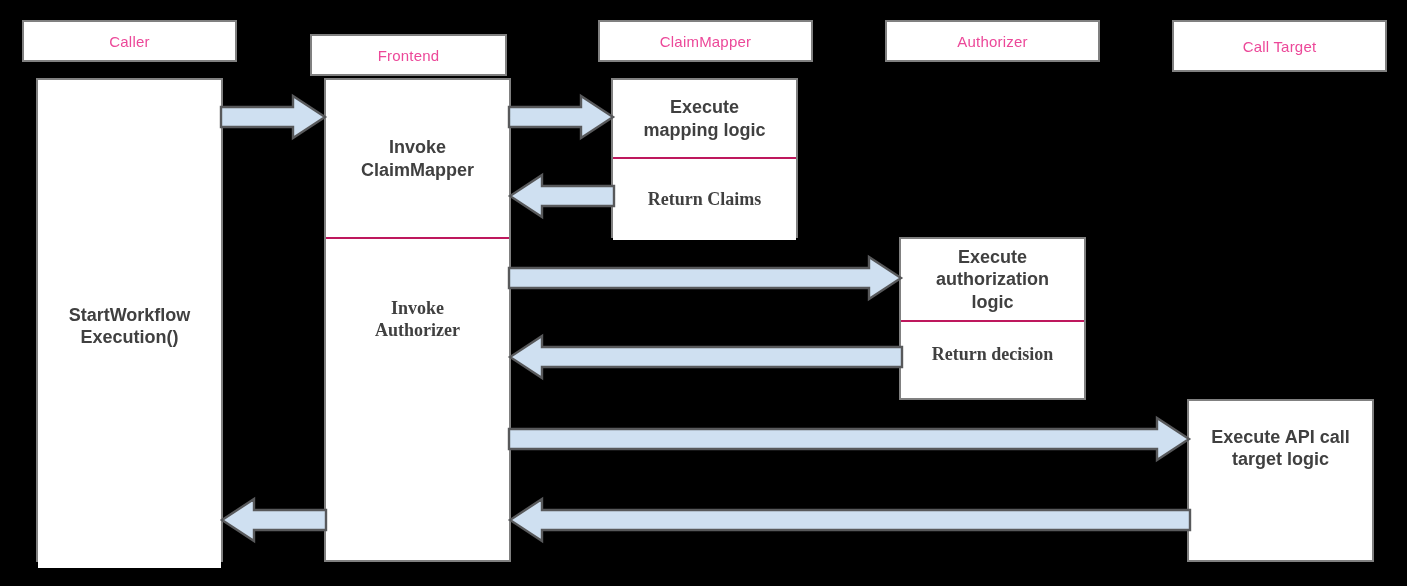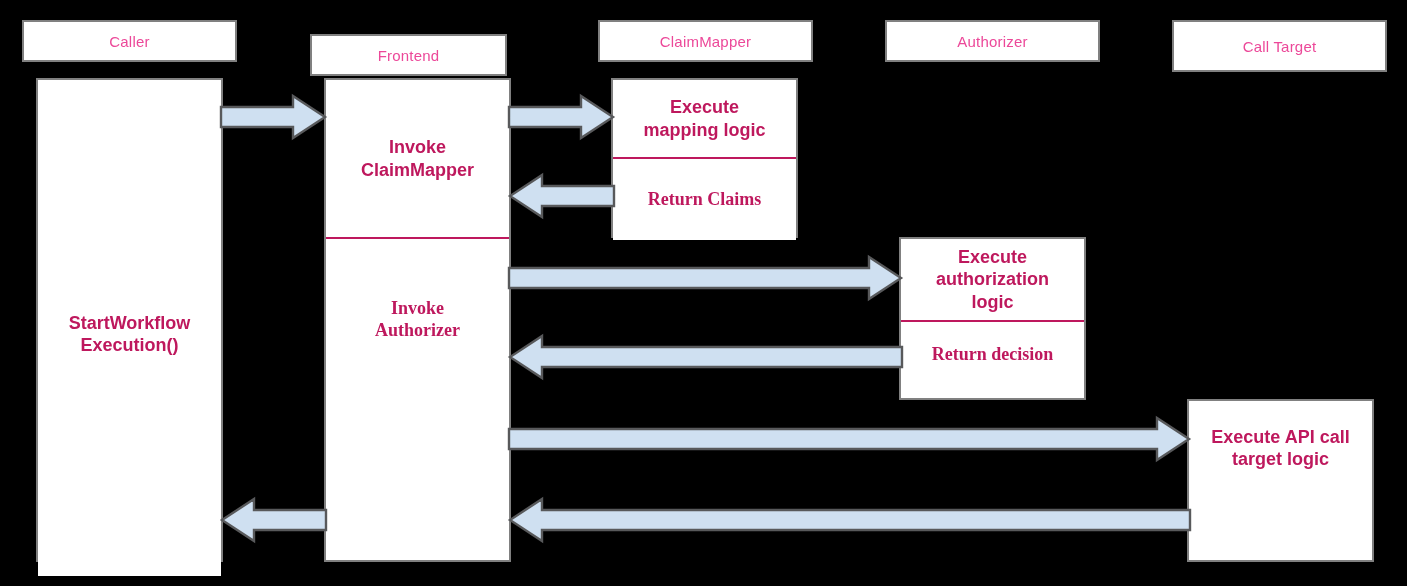--- a/index.html
+++ b/index.html
@@ -40,21 +40,21 @@
   .segment {
     position: absolute;
     left: 0;
     right: 0;
     background: #ffffff;
     box-sizing: border-box;
     display: flex;
     align-items: center;
     justify-content: center;
     text-align: center;
-    color: #be185d;
+    color: #404040;
     font-size: 18px;
     font-weight: bold;
     line-height: 1.25;
     padding: 0 12px;
     box-sizing: border-box;
   }
   .segment.divided {
     border-top: 2px solid #be185d;
     font-family: Liberation Serif, serif;
   }
@@ -85,21 +85,21 @@
 
   <div class="actor-header" style="left:885px; top:20px; width:215px; height:42px;">
     <span>Authorizer</span>
   </div>
 
   <div class="actor-header" style="left:1172px; top:20px; width:215px; height:52px;">
     <span>Call Target</span>
   </div>
 
   <div class="lifeline" style="left:36px; top:78px; width:187px; height:484px;">
-    <div class="segment" style="top:12px; height:484px;">StartWorkflow<br>Execution()</div>
+    <div class="segment" style="top:4px; height:484px;">StartWorkflow<br>Execution()</div>
   </div>
 
   <div class="lifeline" style="left:324px; top:78px; width:187px; height:484px;">
     <div class="segment" style="top:0; height:157px;">Invoke<br>ClaimMapper</div>
     <div class="segment divided" style="top:157px; height:162px;">Invoke<br>Authorizer</div>
   </div>
 
   <div class="lifeline" style="left:611px; top:78px; width:187px; height:160px;">
     <div class="segment" style="top:0; height:77px;">Execute<br>mapping logic</div>
     <div class="segment divided" style="top:77px; height:83px;">Return Claims</div>

